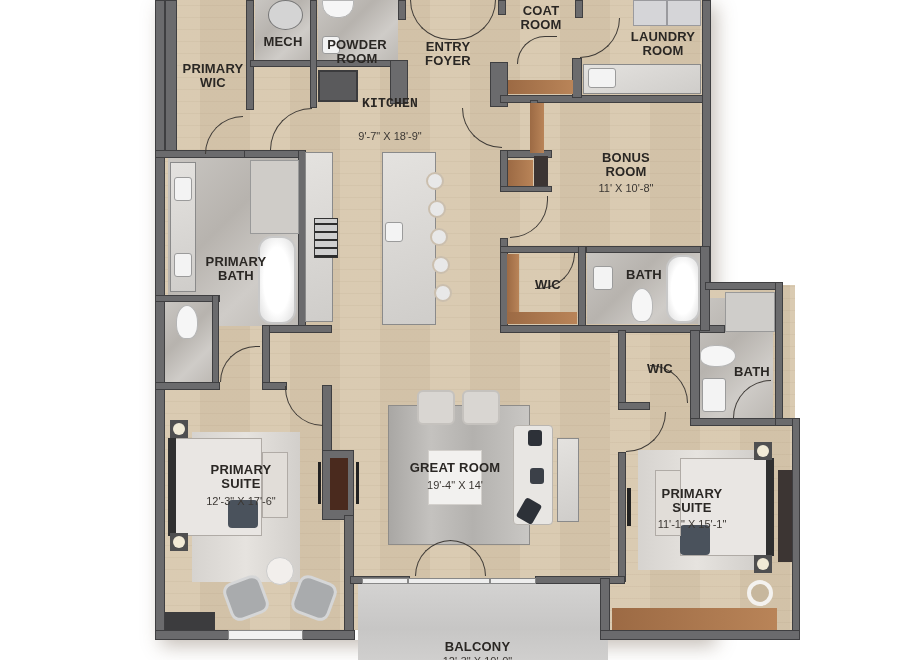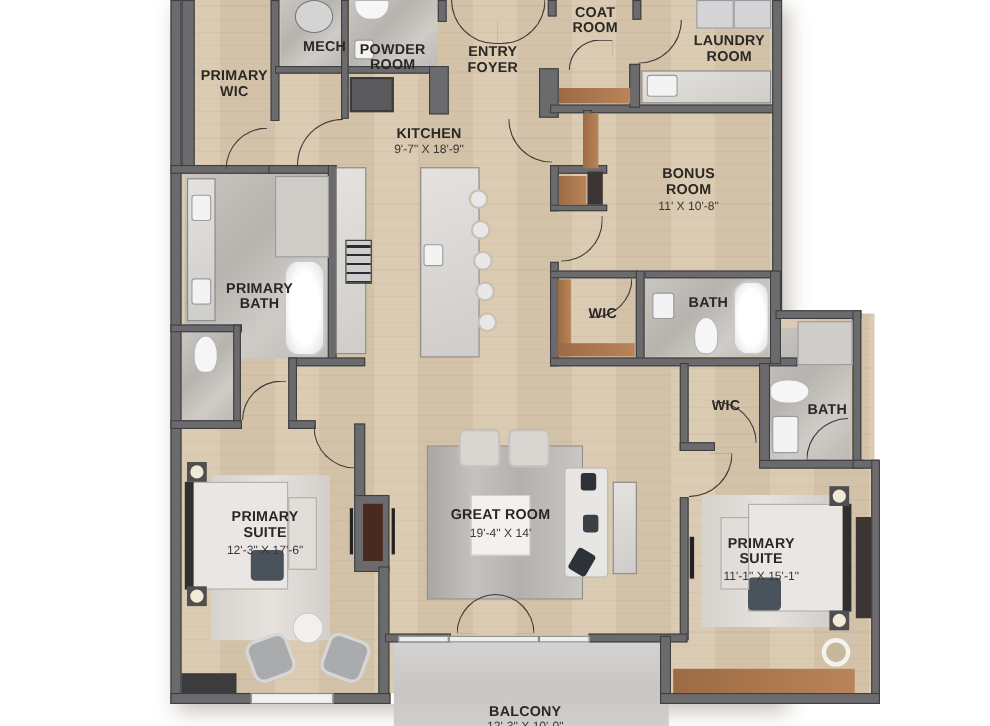--- a/index.html
+++ b/index.html
@@ -216,28 +216,28 @@
   <div class="door" style="left:510px;top:196px;width:38px;height:42px;border-radius:0 0 38px 0;border-left:none;border-top:none;"></div>
   <div class="door" style="left:535px;top:253px;width:40px;height:36px;border-radius:0 0 40px 0;border-left:none;border-top:none;"></div>
   <div class="door" style="left:220px;top:346px;width:40px;height:36px;border-radius:40px 0 0 0;border-right:none;border-bottom:none;"></div>
   <div class="door" style="left:285px;top:386px;width:38px;height:40px;border-radius:0 0 0 38px;border-right:none;border-top:none;"></div>
   <div class="door" style="left:626px;top:412px;width:40px;height:40px;border-radius:0 0 40px 0;border-left:none;border-top:none;"></div>
   <div class="door" style="left:650px;top:365px;width:38px;height:38px;border-radius:0 38px 0 0;border-left:none;border-bottom:none;"></div>
   <div class="door" style="left:733px;top:380px;width:38px;height:38px;border-radius:38px 0 0 0;border-right:none;border-bottom:none;"></div>
   <div class="door" style="left:415px;top:540px;width:36px;height:36px;border-radius:36px 0 0 0;border-right:none;border-bottom:none;"></div>
   <div class="door" style="left:450px;top:540px;width:36px;height:36px;border-radius:0 36px 0 0;border-left:none;border-bottom:none;"></div>
 
-  <div class="label" style="left:253px;top:35px;width:60px;padding-left:12px;">MECH</div>
+  <div class="label" style="left:253px;top:35px;width:60px;">MECH</div>
   <div class="label" style="left:322px;top:38px;width:70px;white-space:normal;">POWDER ROOM</div>
   <div class="label" style="left:418px;top:40px;width:60px;white-space:normal;">ENTRY FOYER</div>
   <div class="label" style="left:514px;top:4px;width:54px;white-space:normal;">COAT ROOM</div>
   <div class="label" style="left:628px;top:30px;width:70px;white-space:normal;">LAUNDRY ROOM</div>
   <div class="label" style="left:178px;top:62px;width:70px;white-space:normal;">PRIMARY WIC</div>
 
-  <div class="label" style="left:340px;top:114px;width:100px;">KITCHEN</div>
+  <div class="label" style="left:340px;top:97px;width:100px;font-family:Liberation Mono, monospace;">KITCHEN</div>
   <div class="dim" style="left:340px;top:130px;width:100px;">9'-7" X 18'-9"</div>
 
   <div class="label" style="left:596px;top:151px;width:60px;white-space:normal;">BONUS ROOM</div>
   <div class="dim" style="left:596px;top:182px;width:60px;">11' X 10'-8"</div>
 
   <div class="label" style="left:200px;top:255px;width:72px;white-space:normal;">PRIMARY BATH</div>
   <div class="label" style="left:530px;top:278px;width:36px;">WIC</div>
   <div class="label" style="left:622px;top:268px;width:44px;">BATH</div>
   <div class="label" style="left:642px;top:362px;width:36px;">WIC</div>
   <div class="label" style="left:730px;top:365px;width:44px;">BATH</div>

